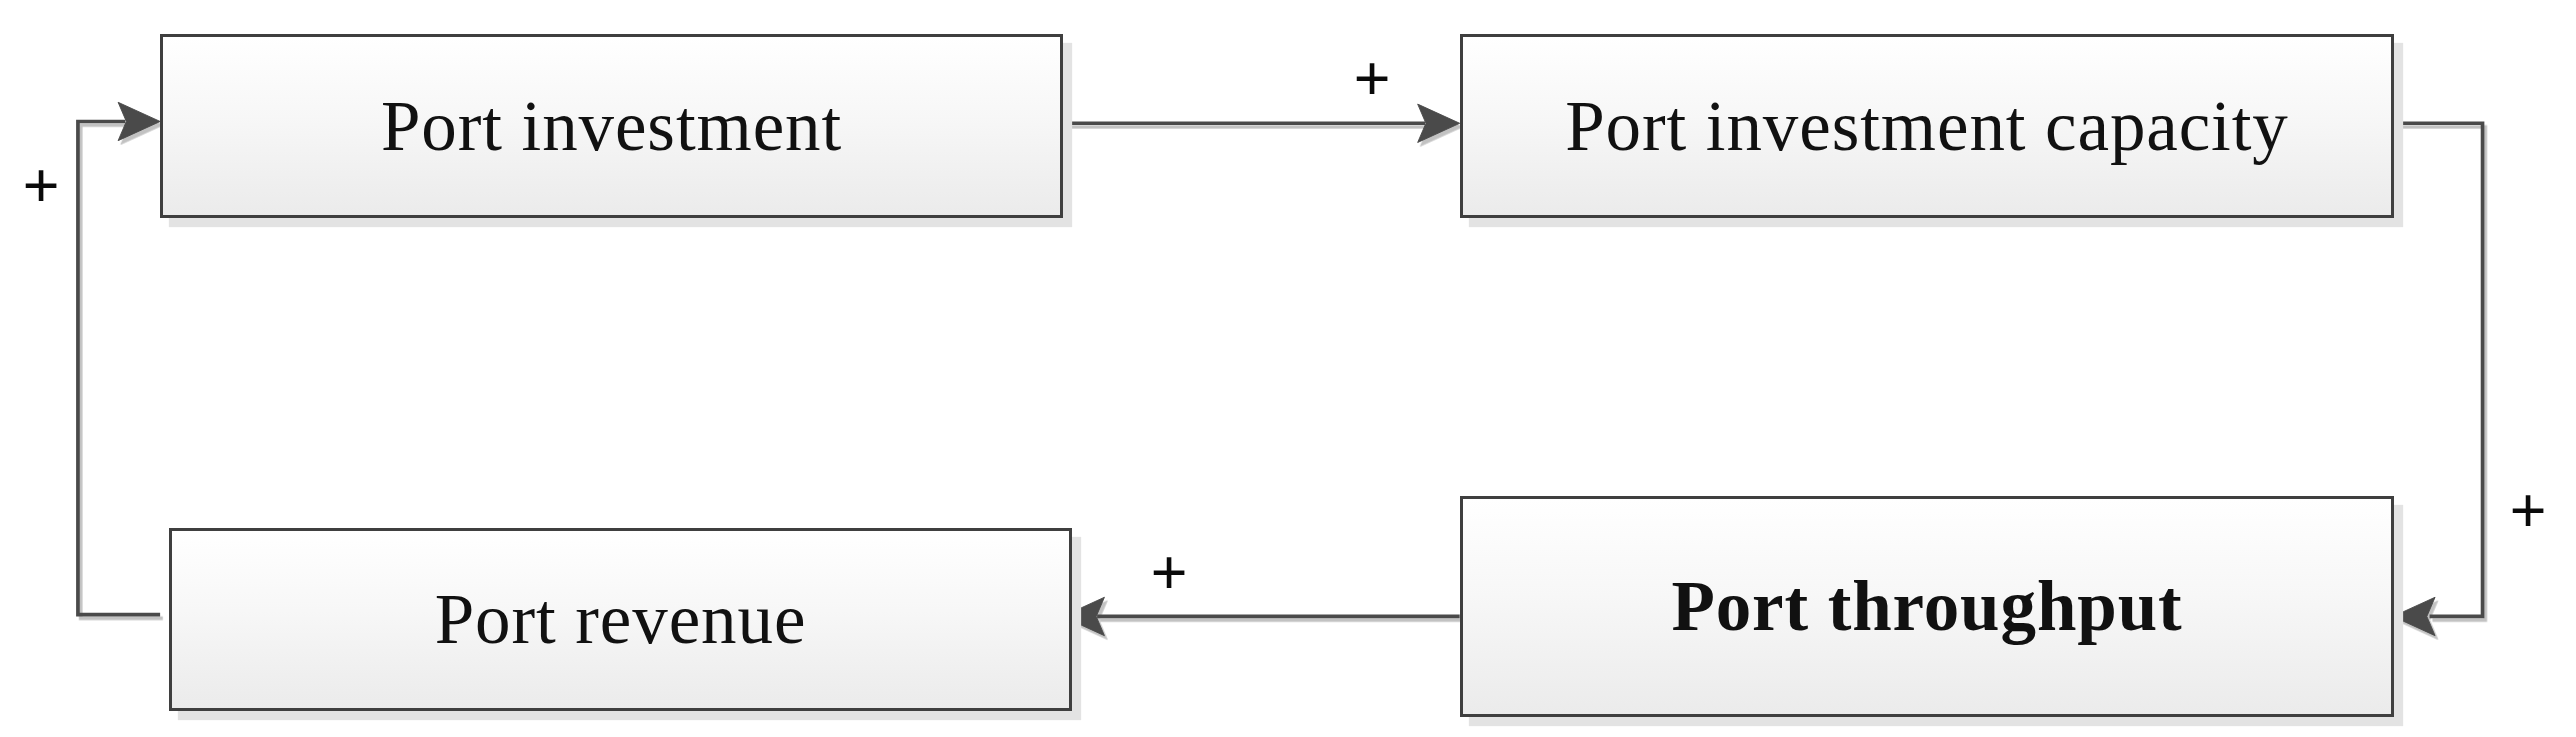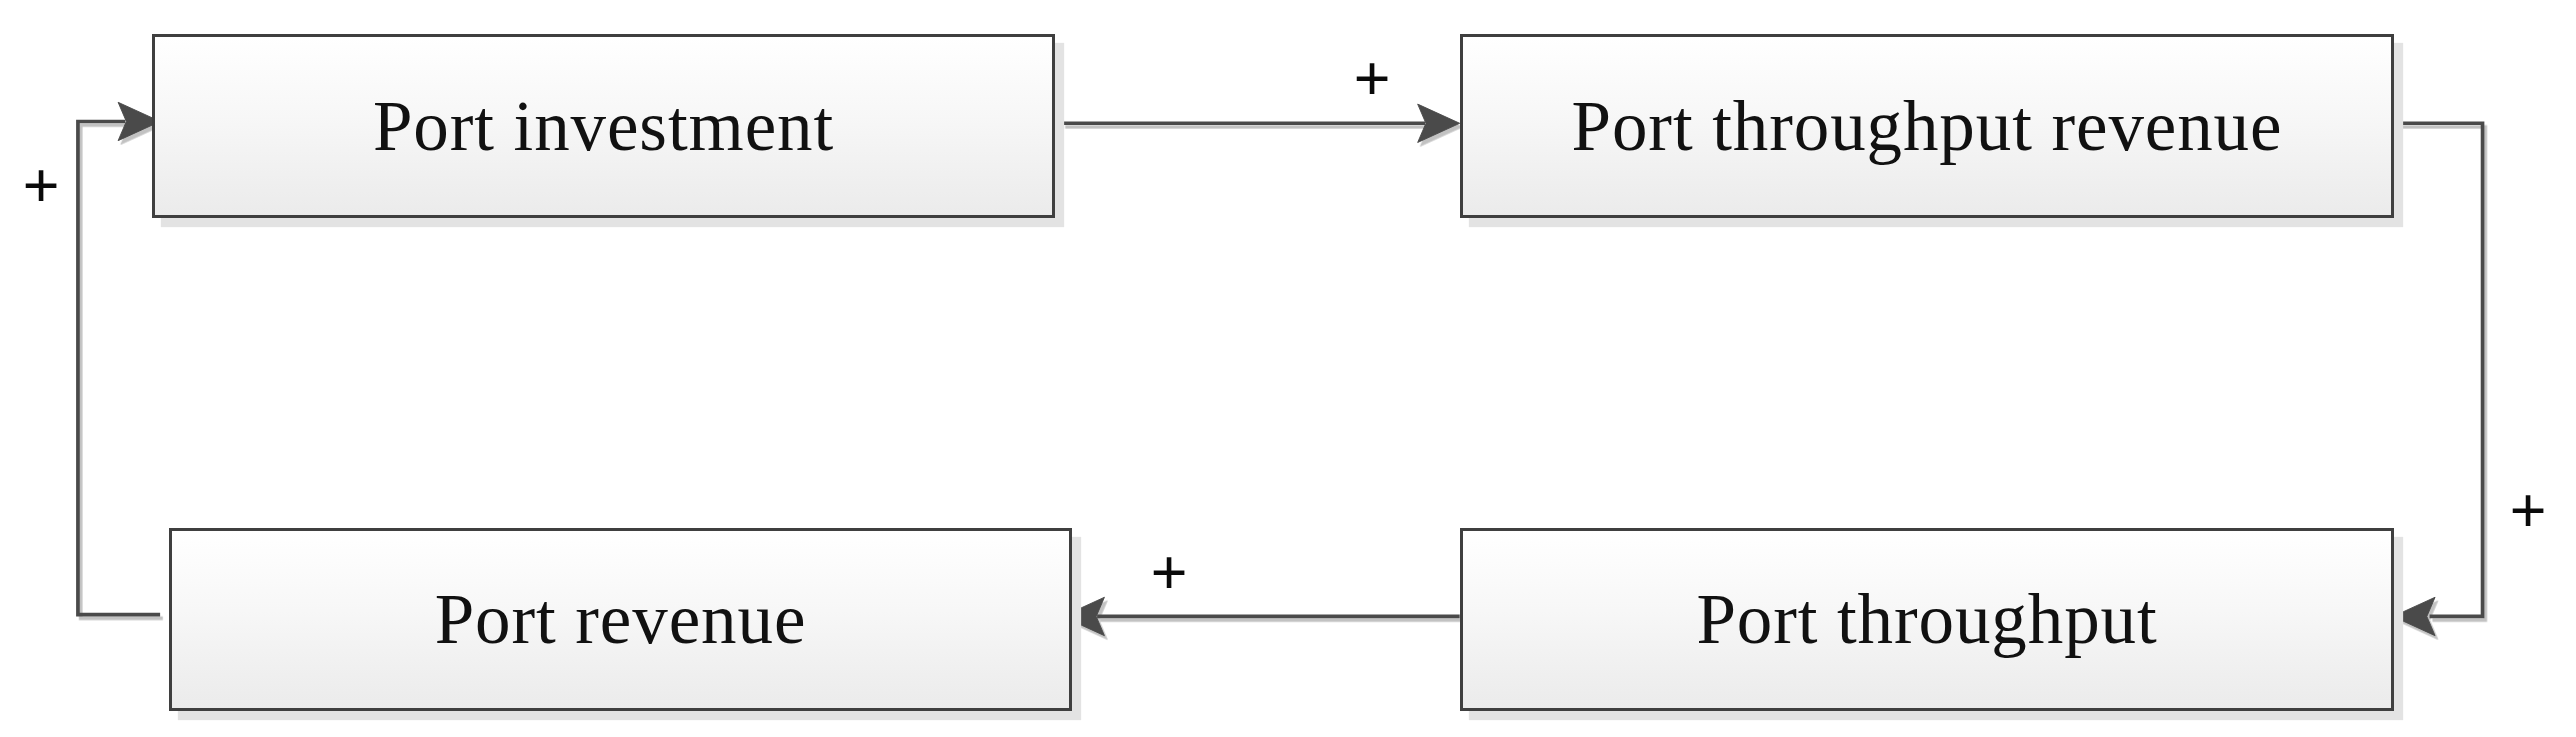--- a/index.html
+++ b/index.html
@@ -44,24 +44,24 @@
     display: flex;
     align-items: center;
     justify-content: center;
   }
   .node-label {
     font-size: 71px;
     color: #111111;
     white-space: nowrap;
     letter-spacing: 0.9px;
   }
-  #n-investment { left: 152px; top: 34px;  width: 903px;  height: 184px; }
+  #n-investment { left: 160px; top: 34px;  width: 903px;  height: 184px; }
   #n-capacity   { left: 1460px; top: 34px; width: 934px; height: 184px; }
   #n-revenue    { left: 160px; top: 528px; width: 903px;  height: 183px; margin-left: 9px; }
-  #n-throughput { left: 1460px; top: 528px; width: 934px; height: 183px; }
+  #n-throughput { left: 1460px; top: 496px; width: 934px; height: 221px; font-weight: bold; }
   .polarity {
     position: absolute;
     transform: translate(-50%, -50%);
     font-size: 66px;
     font-weight: bold;
     color: #0a0a0a;
     line-height: 1;
   }
   #p-edge0 { left: 1372px; top: 79px; }
   #p-edge1 { left: 2528px; top: 511px; }
@@ -88,21 +88,21 @@
       <path class="edge-line" d="M 175 673 L 85 673 L 85 133 L 137 133"></path>
       <polygon class="arrowhead" points="175,133 129,112 138,133 129,154"></polygon>
     </g>
   </svg>
 
   <div class="node" id="n-investment">
     <span class="node-label">Port investment</span>
   </div>
 
   <div class="node" id="n-capacity">
-    <span class="node-label">Port throughput revenue</span>
+    <span class="node-label">Port investment capacity</span>
   </div>
 
   <div class="node" id="n-revenue">
     <span class="node-label">Port revenue</span>
   </div>
 
   <div class="node" id="n-throughput">
     <span class="node-label">Port throughput</span>
   </div>
 

